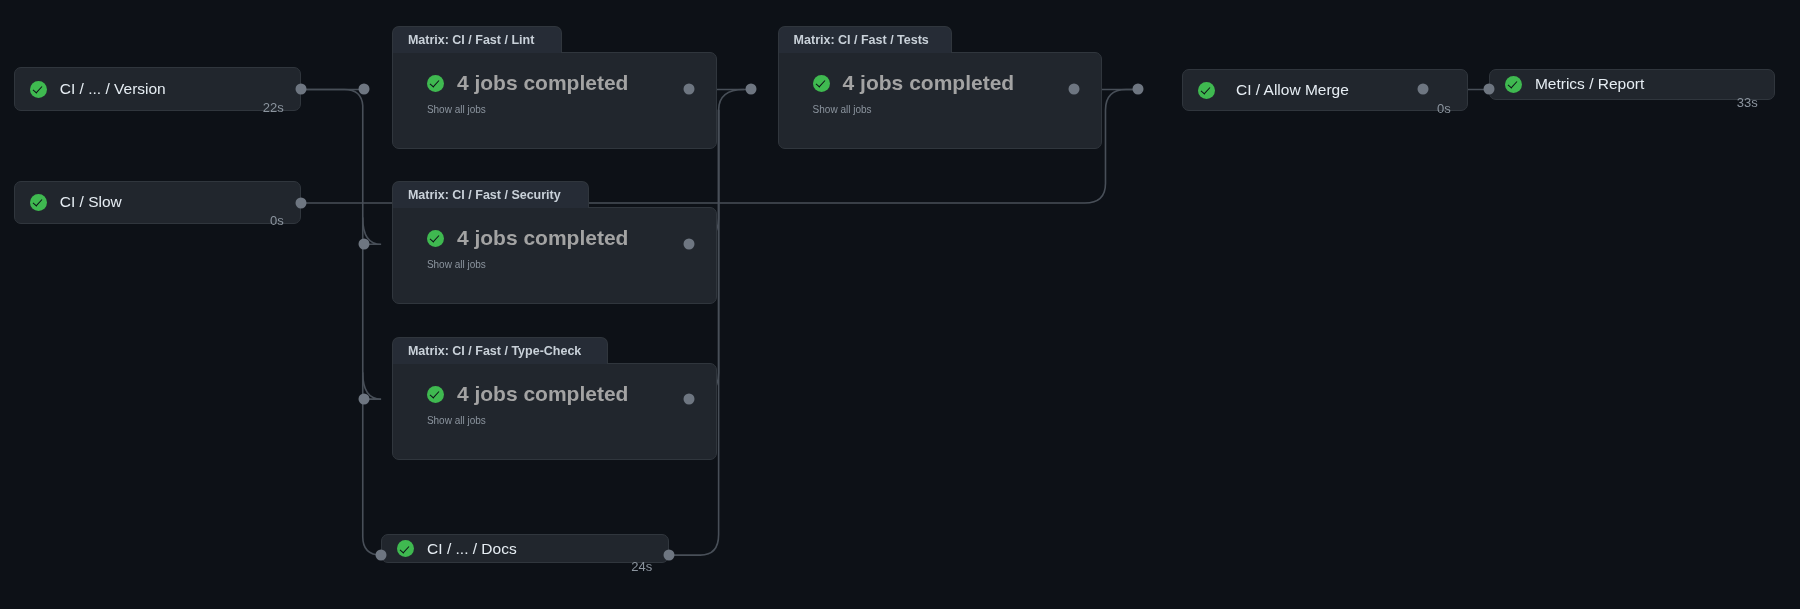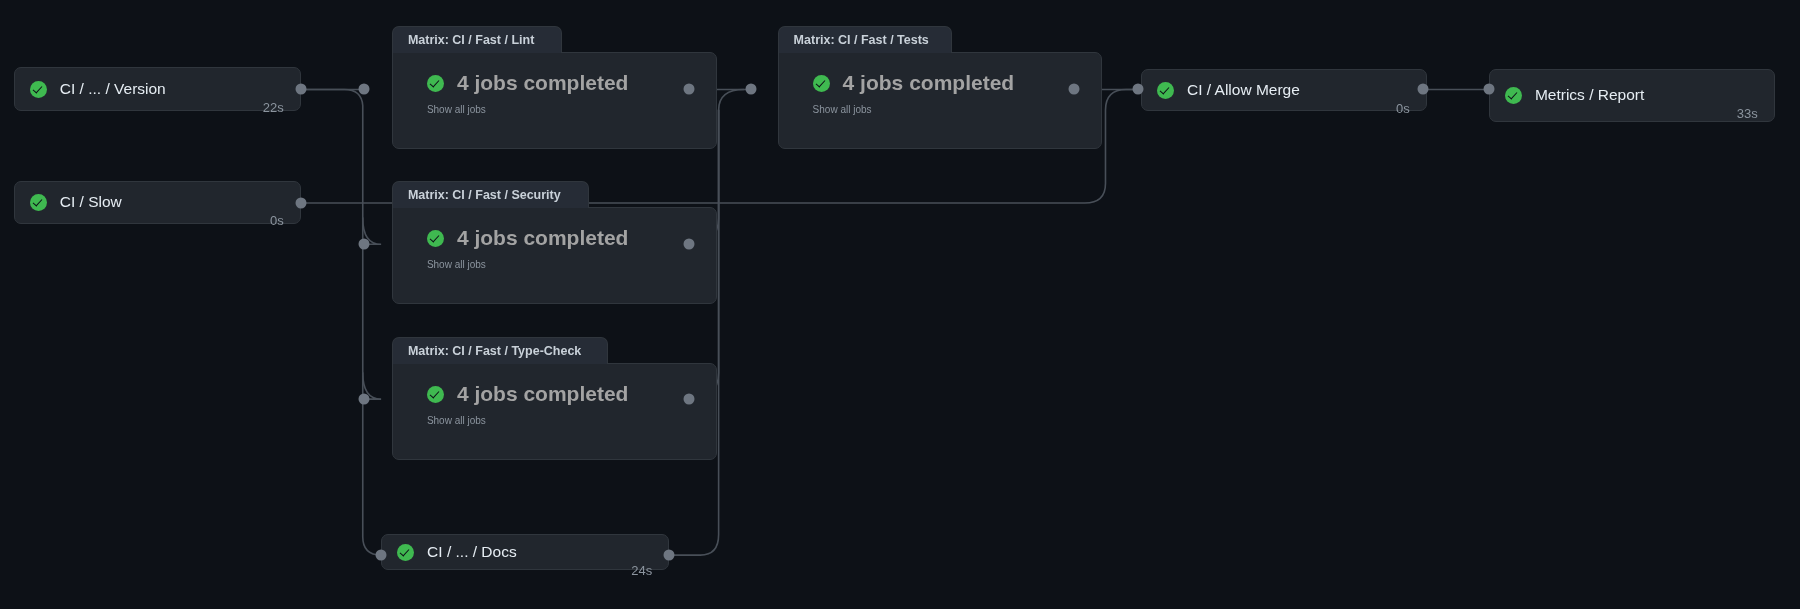--- a/index.html
+++ b/index.html
@@ -179,31 +179,31 @@
       <div class="node" style="left: 13.7755px; top: 67px; width: 286.99px; height: 44px;">
         <div class="node-status"></div>
         <span class="node-label">CI / ... / Version</span>
         <span class="node-duration">22s</span>
       </div>
       <div class="node" style="left: 13.7755px; top: 181.209px; width: 286.99px; height: 42.435px;">
         <div class="node-status"></div>
         <span class="node-label">CI / Slow</span>
         <span class="node-duration">0s</span>
       </div>
-      <div class="node" style="left: 381.122px; top: 534.452px; width: 288.138px; height: 36px;">
+      <div class="node" style="left: 381.122px; top: 534.452px; width: 288.138px; height: 29px;">
         <div class="node-status"></div>
         <span class="node-label">CI / ... / Docs</span>
         <span class="node-duration">24s</span>
       </div>
-      <div class="node" style="left: 1141px; top: 68.8136px; width: 285.842px; height: 42.435px;">
+      <div class="node" style="left: 1182px; top: 68.8136px; width: 285.842px; height: 42.435px; gap: 8px;">
         <div class="node-status"></div>
         <span class="node-label">CI / Allow Merge</span>
         <span class="node-duration">0s</span>
       </div>
-      <div class="node" style="left: 1488.9px; top: 68.8136px; width: 285.842px; height: 53px;">
+      <div class="node" style="left: 1488.9px; top: 68.8136px; width: 285.842px; height: 31px;">
         <div class="node-status"></div>
         <span class="node-label">Metrics / Report</span>
         <span class="node-duration">33s</span>
       </div>
       <div class="matrix-group" style="left: 363.903px; top: 26.3785px; width: 324.872px; height: 126.158px;">
         <div class="matrix-header" style="width: 169.898px;">
           <span class="matrix-header-label">Matrix: CI / Fast / Lint</span>
         </div>
         <div class="matrix-body" style="width: 324.872px; height: 96.339px;">
           <div class="matrix-summary">

